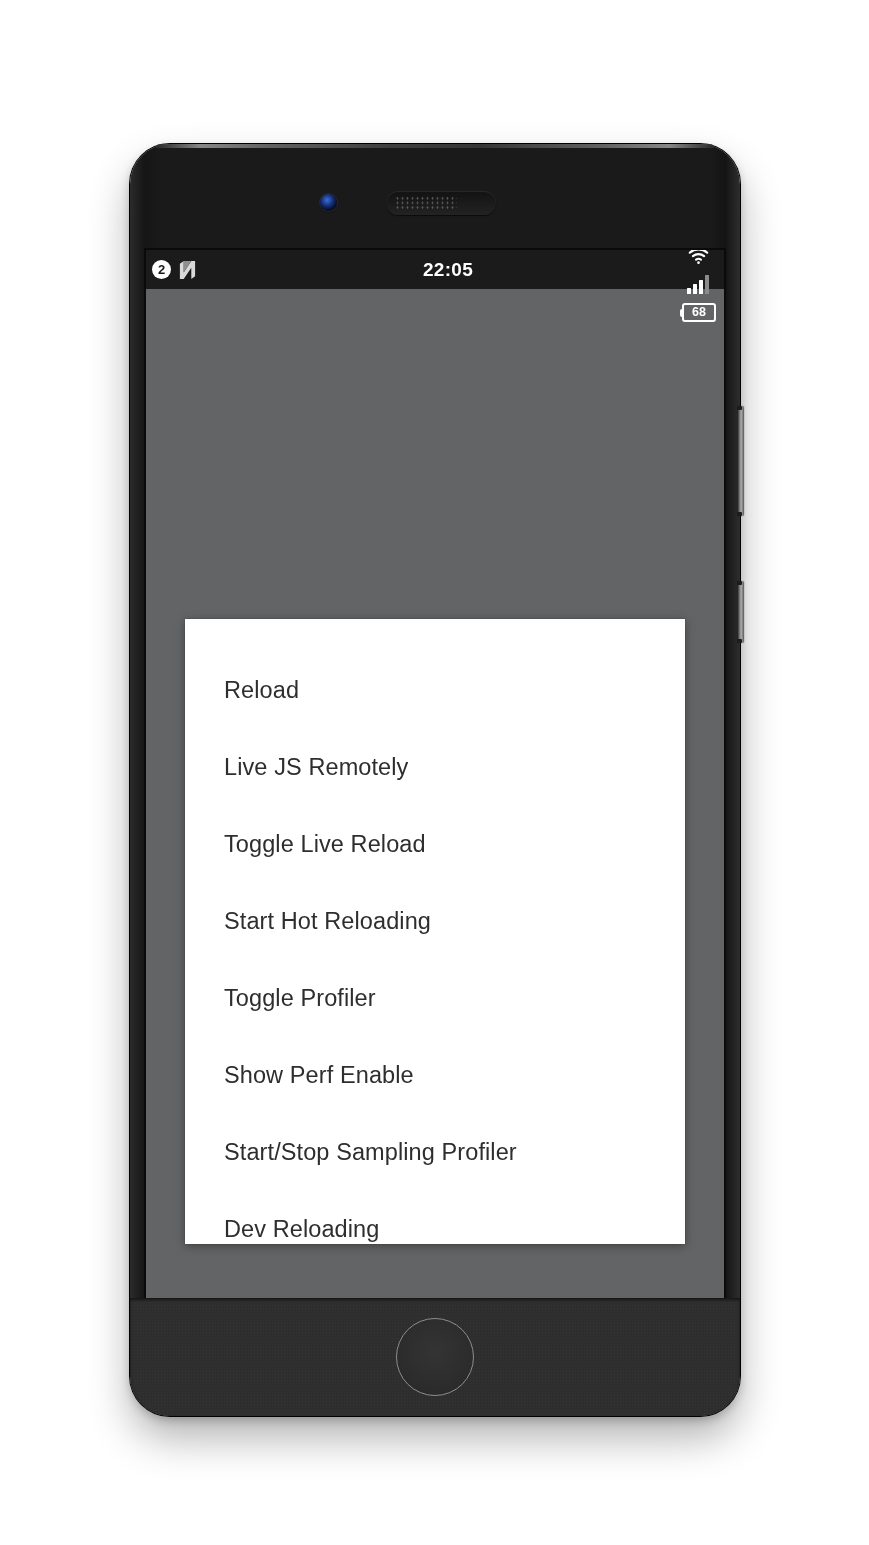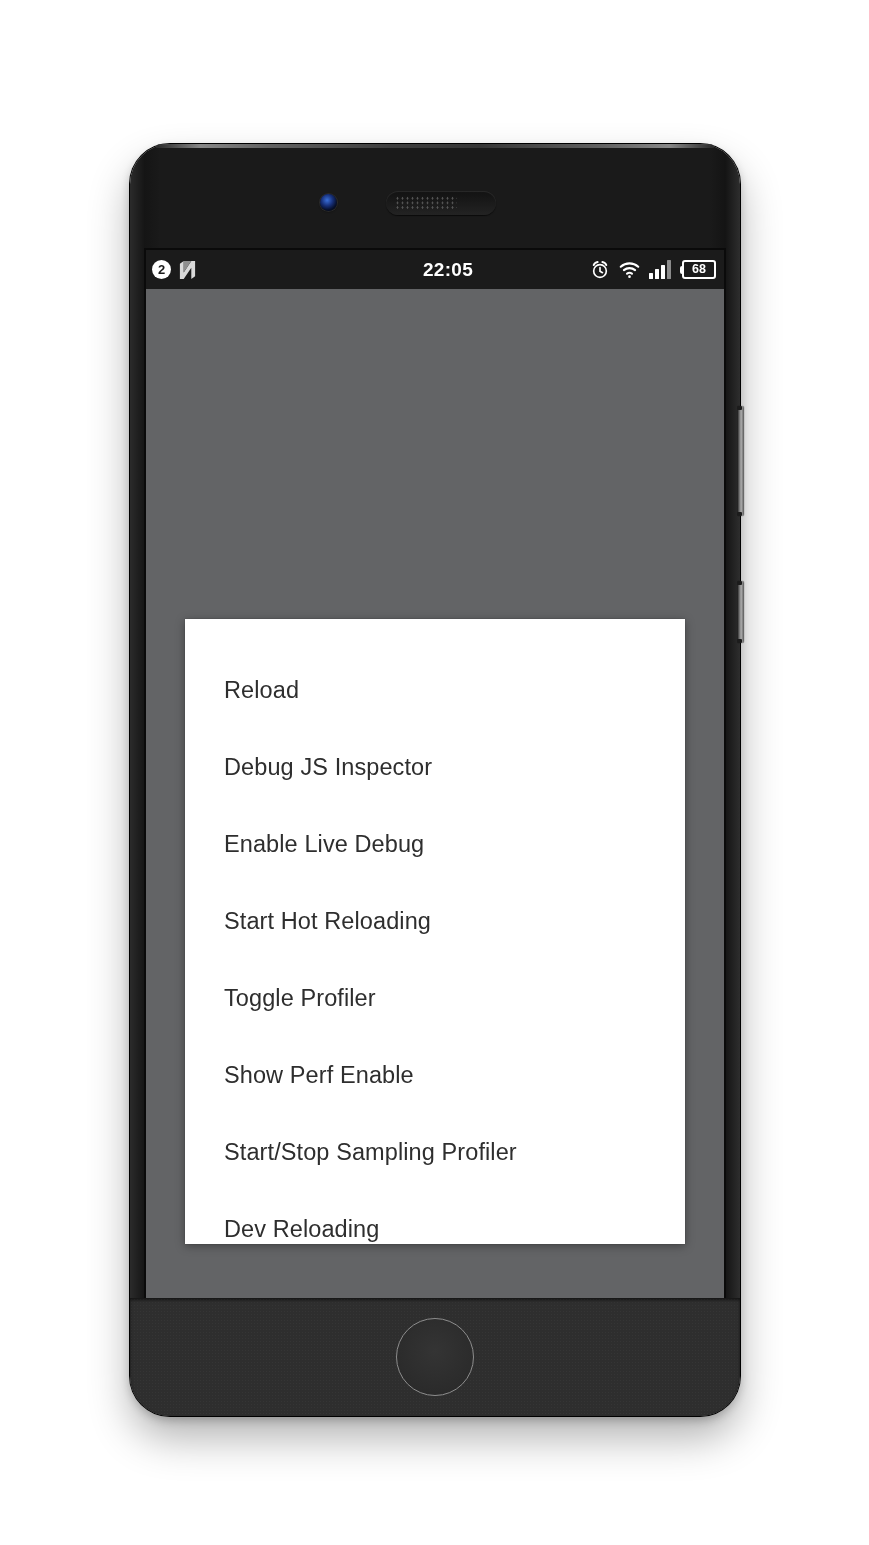--- a/index.html
+++ b/index.html
@@ -76,21 +76,21 @@
     line-height:1;
   }
   #status-center {
     position:absolute; left:0; right:0; text-align:center;
     font-size:19px; font-weight:bold; letter-spacing:.3px;
     pointer-events:none;
     margin-left:26px;
   }
   #status-right {
     margin-left:auto; display:flex; align-items:center; gap:9px;
-    position:relative; z-index:2;
+    position:relative; z-index:2;flex-direction:column;
   }
   .bat {
     display:flex; align-items:center;
   }
   .bat-body {
     border:2px solid #fff; border-radius:3px;
     height:19px; min-width:34px;
     display:flex; align-items:center; justify-content:center;
     font-size:12.5px; font-weight:bold; color:#fff;
     padding:0 3px; line-height:1;
@@ -231,24 +231,24 @@
 
       </div>
     </div>
 
     <div id="dev-menu-dialog">
       <div id="dev-menu-list">
         <div class="menu-item">
           <span>Reload</span>
         </div>
         <div class="menu-item">
-          <span>Debug JS Inspector</span>
-        </div>
-        <div class="menu-item">
-          <span>Enable Live Debug</span>
+          <span>Live JS Remotely</span>
+        </div>
+        <div class="menu-item">
+          <span>Toggle Live Reload</span>
         </div>
         <div class="menu-item">
           <span>Start Hot Reloading</span>
         </div>
         <div class="menu-item">
           <span>Toggle Profiler</span>
         </div>
         <div class="menu-item">
           <span>Show Perf Enable</span>
         </div>

